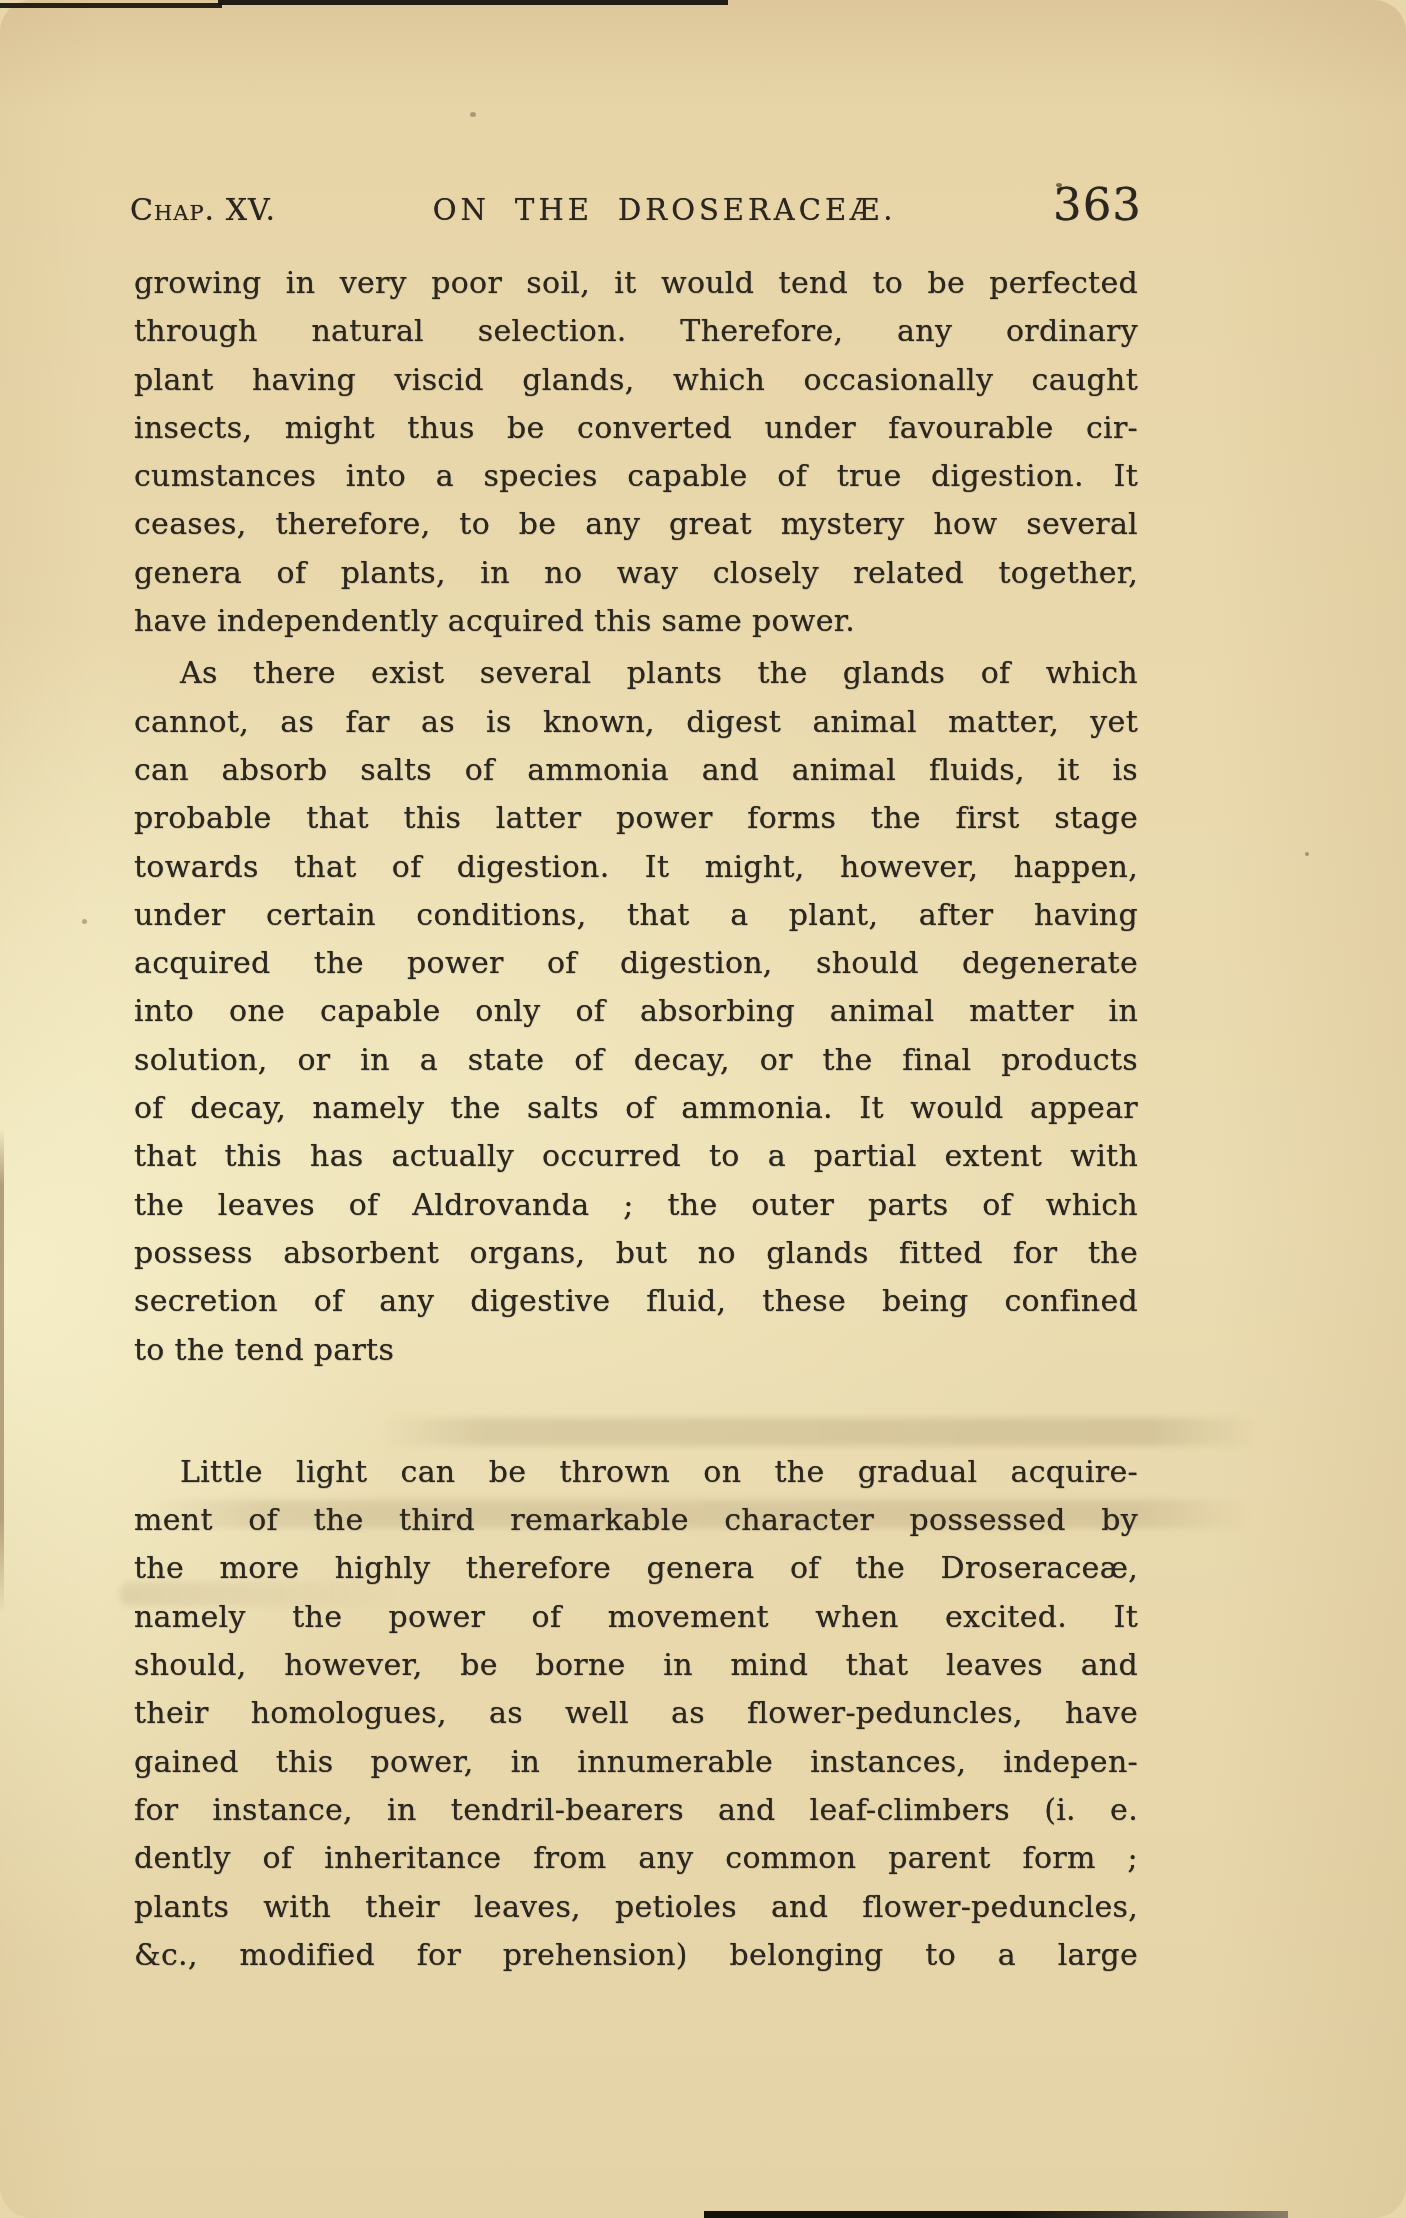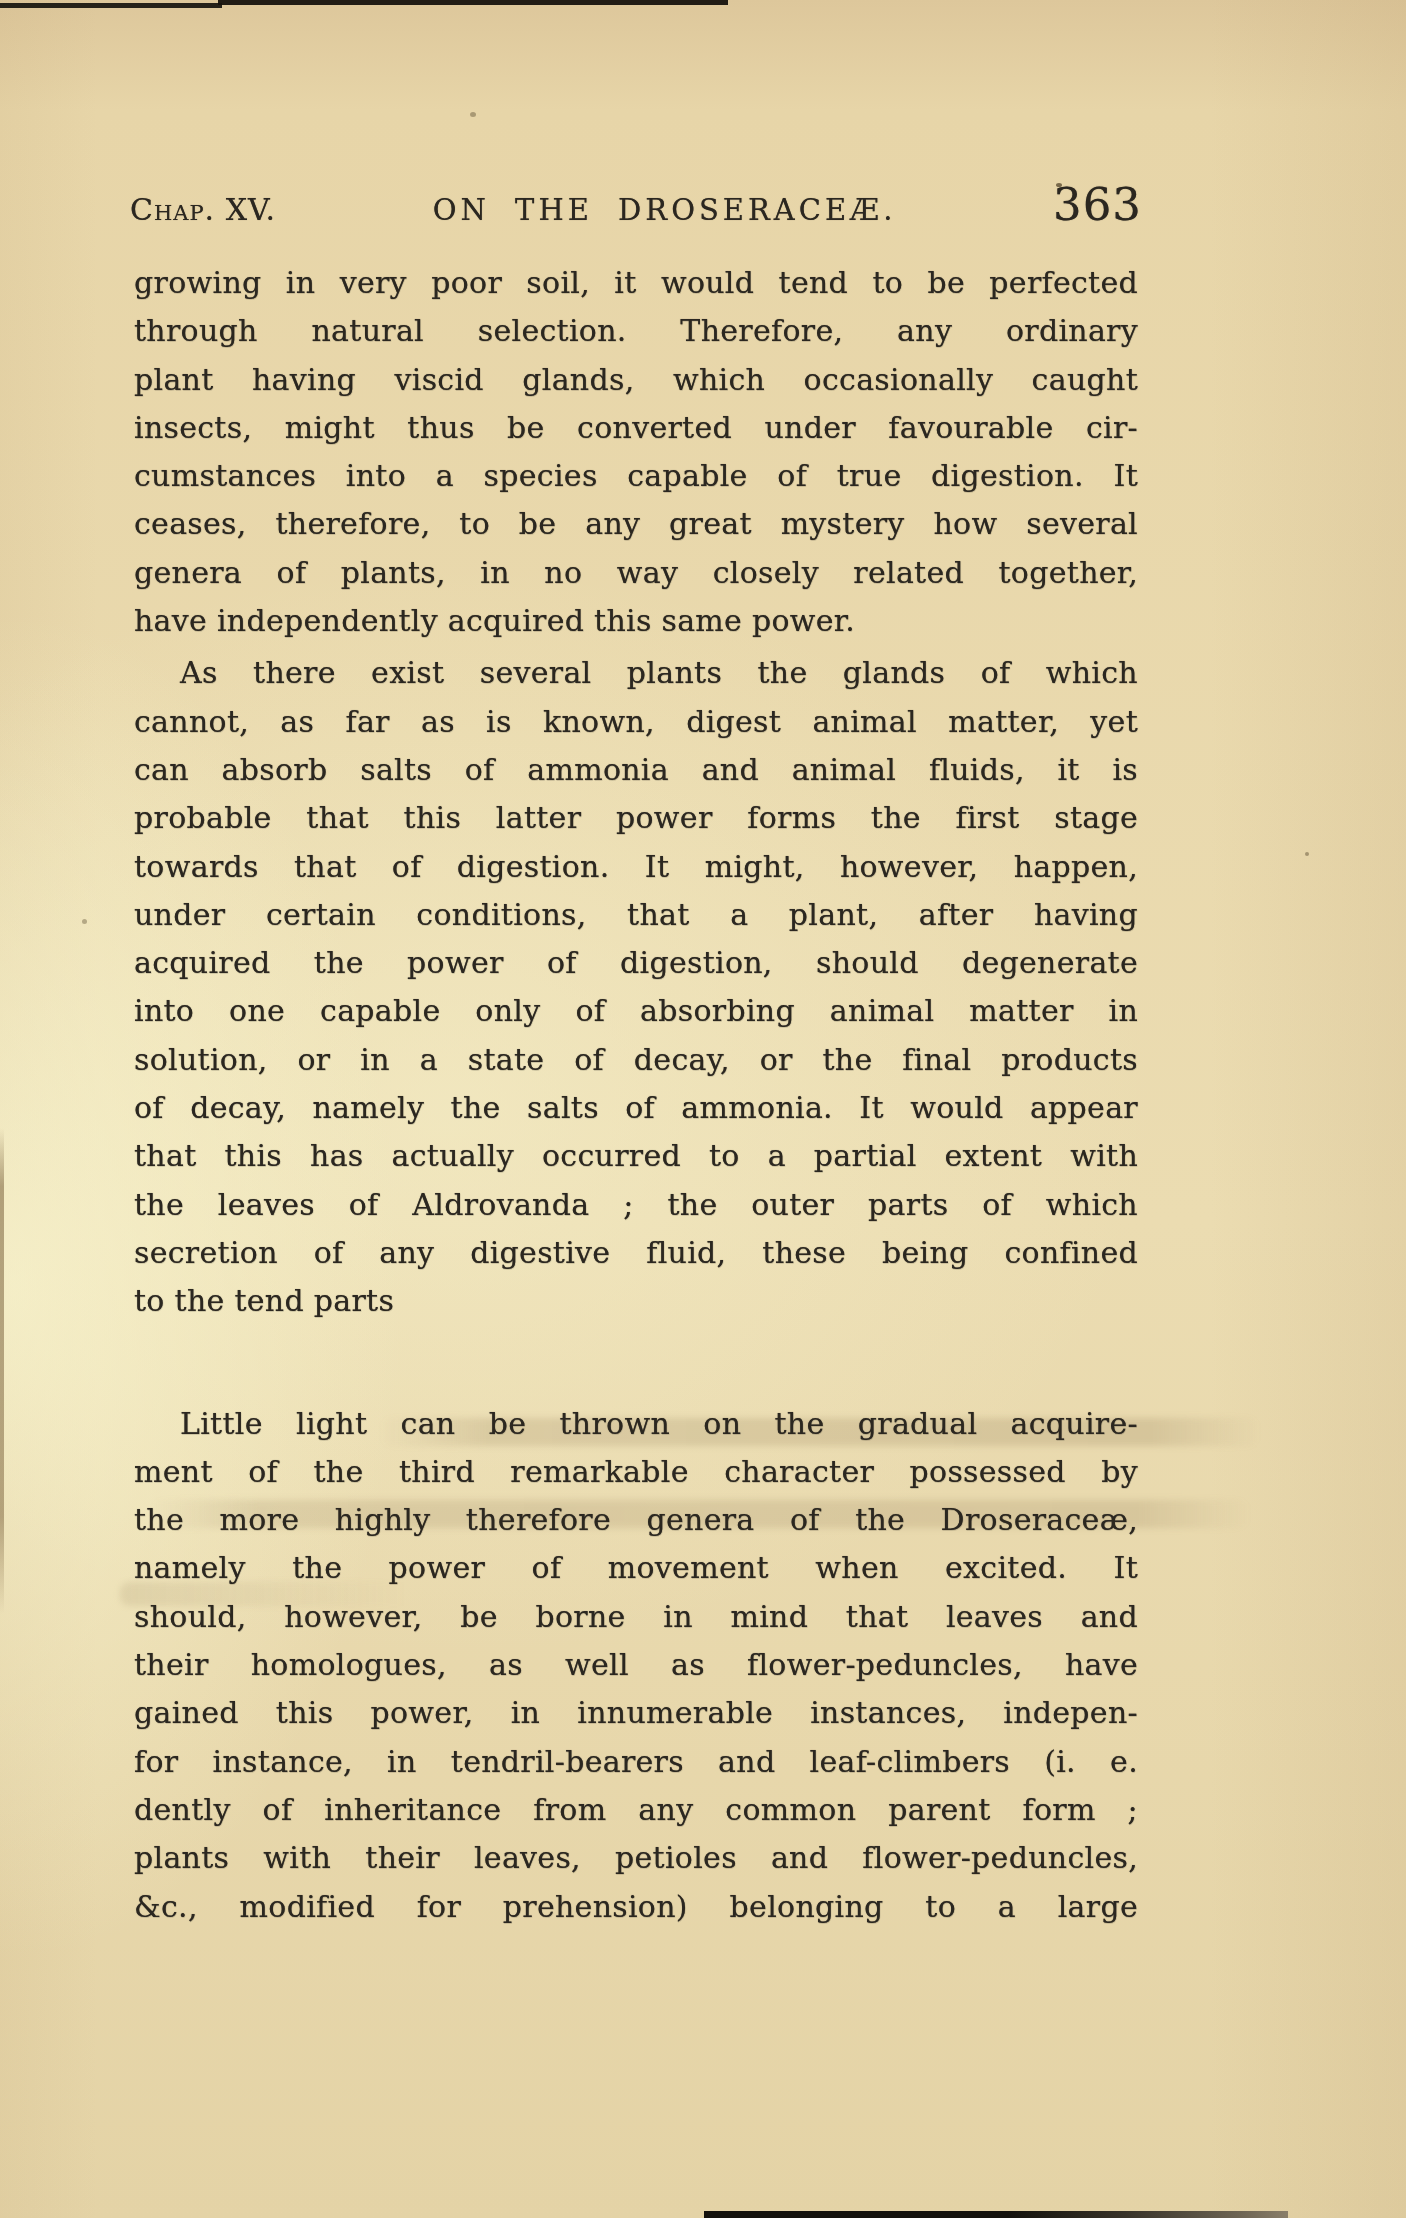--- a/index.html
+++ b/index.html
@@ -19,20 +19,21 @@
     background:var(--paper);
   }
   .page{
     position:absolute;
     inset:0;
     background:
       radial-gradient(520px 900px at 1% 58%, rgba(248,244,206,0.75), rgba(248,244,206,0) 75%),
       radial-gradient(980px 760px at 32% 50%, rgba(246,240,202,0.55), rgba(246,240,202,0) 72%),
       linear-gradient(90deg, rgba(186,155,108,0.10) 0%, rgba(186,155,108,0) 7%, rgba(186,155,108,0) 86%, rgba(186,155,108,0.16) 100%),
       linear-gradient(180deg, #ddc79b 0%, #e7d5a8 5%, #ebdcb1 55%, #e4d3a6 100%);
+    border-radius: 32px;
   }
 
   
   .top-edge-a{position:absolute;left:0;top:3px;width:222px;height:5px;background:var(--edge);opacity:.92;}
   .top-edge-b{position:absolute;left:218px;top:0;width:510px;height:5px;background:var(--edge);opacity:.95;}
   .bottom-edge{
     position:absolute;left:704px;top:2211px;width:584px;height:7px;
     background:linear-gradient(90deg,#14120d 0%,#14120d 52%,#383329 72%,#6e6554 92%,#8a7f6a 100%);
   }
   .left-edge-shadow{
@@ -135,20 +136,21 @@
         <div class="line">can absorb salts of ammonia and animal fluids, it is</div>
         <div class="line">probable that this latter power forms the first stage</div>
         <div class="line">towards that of digestion. It might, however, happen,</div>
         <div class="line">under certain conditions, that a plant, after having</div>
         <div class="line">acquired the power of digestion, should degenerate</div>
         <div class="line">into one capable only of absorbing animal matter in</div>
         <div class="line">solution, or in a state of decay, or the final products</div>
         <div class="line">of decay, namely the salts of ammonia. It would appear</div>
         <div class="line">that this has actually occurred to a partial extent with</div>
         <div class="line">the leaves of Aldrovanda ; the outer parts of which</div>
+        <div class="line">possess absorbent organs, but no glands fitted for the</div>
         <div class="line">secretion of any digestive fluid, these being confined</div>
         <div class="line last">to the tend parts</div>
       </div>
     <div class="para gap-before">
         <div class="line indent">Little light can be thrown on the gradual acquire-</div>
         <div class="line">ment of the third remarkable character possessed by</div>
         <div class="line">the more highly therefore genera of the Droseraceæ,</div>
         <div class="line">namely the power of movement when excited. It</div>
         <div class="line">should, however, be borne in mind that leaves and</div>
         <div class="line">their homologues, as well as flower-peduncles, have</div>

